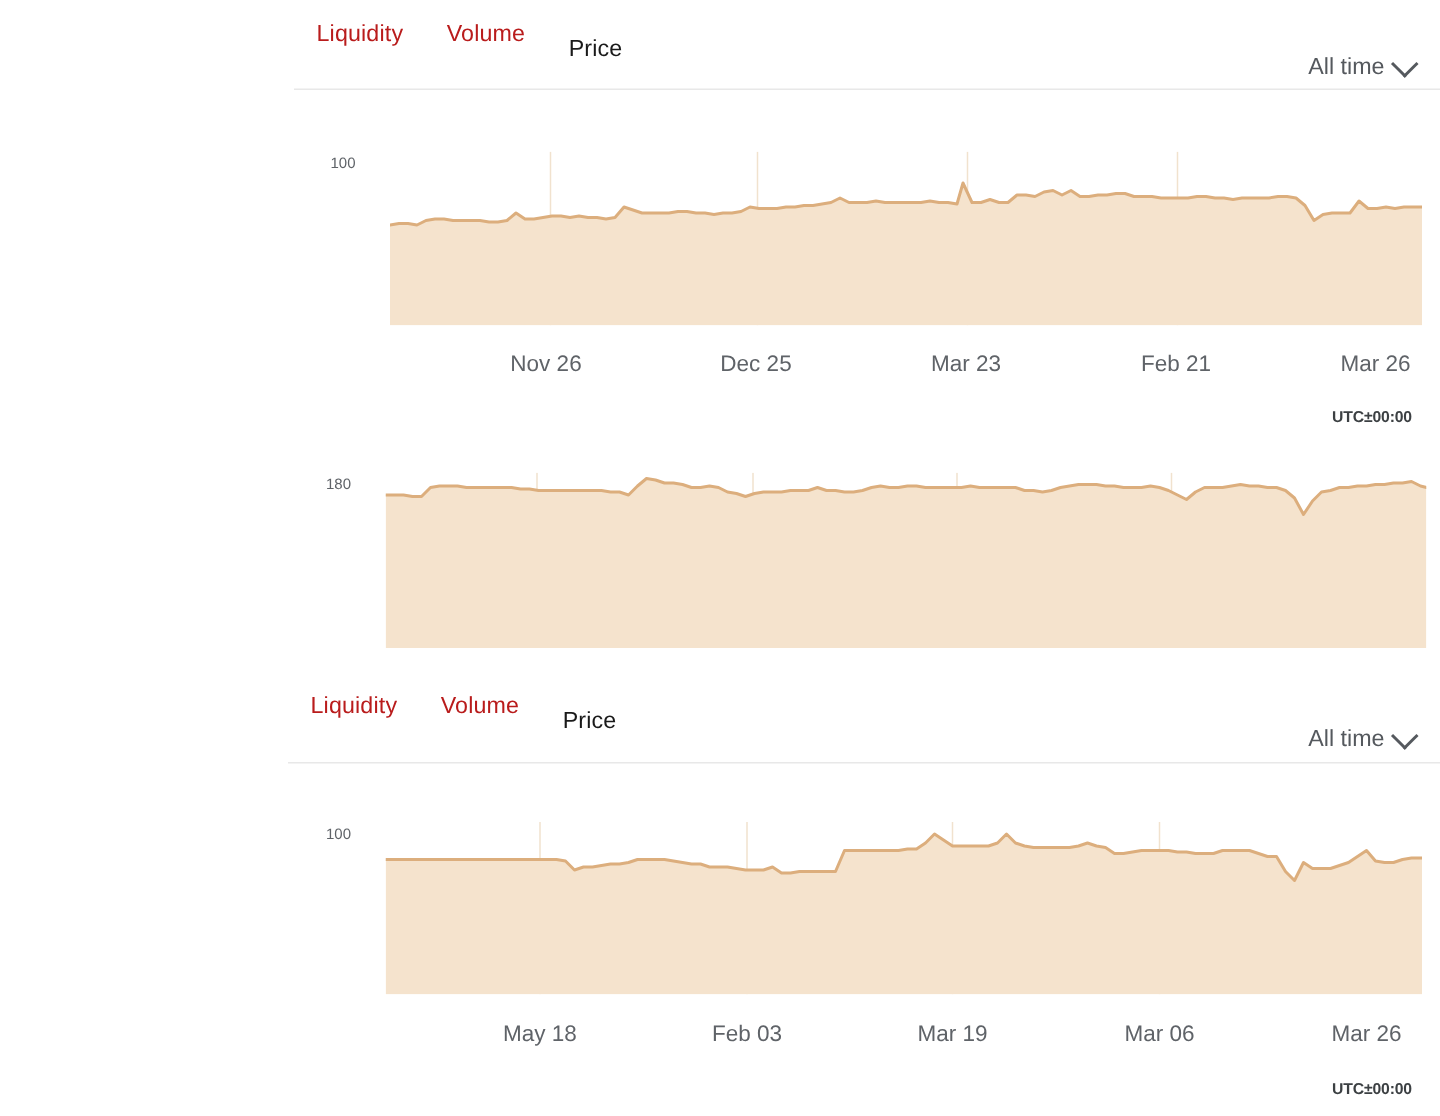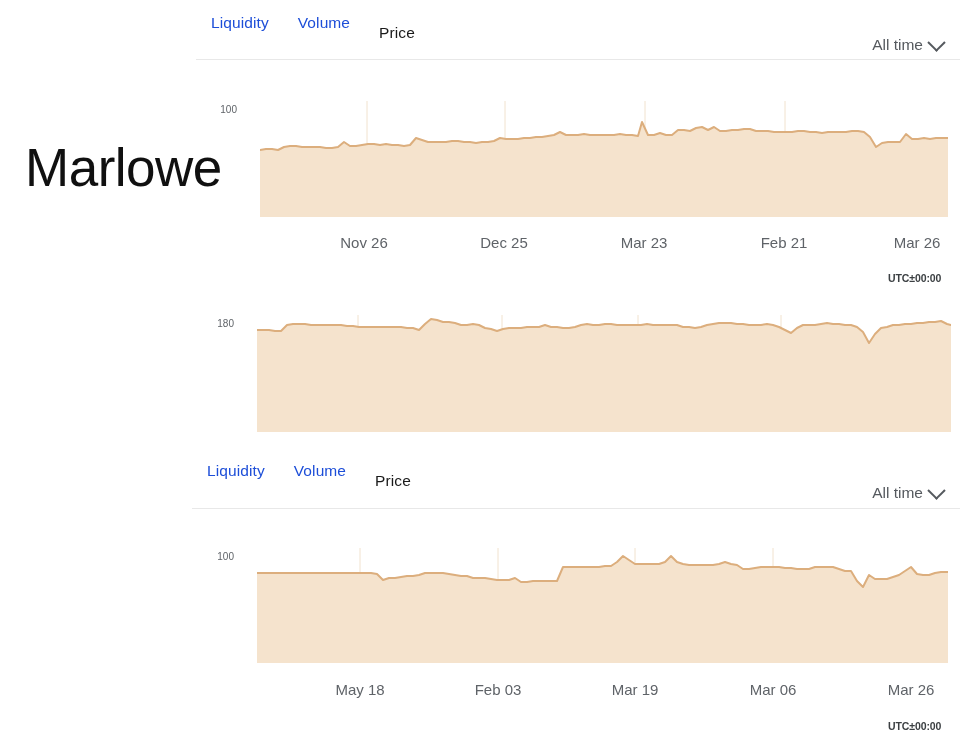--- a/index.html
+++ b/index.html
@@ -23,21 +23,21 @@
     align-items: center;
     height: 46px;
   }
   .nav-tabs {
     display: flex;
     align-items: center;
     gap: 29px;
   }
   .nav-tab {
     font-size: 15.5px;
-    color: #1d4ed8;
+    color: #b91c1c;
     letter-spacing: 0.1px;
     white-space: nowrap;
     cursor: pointer;
   }
   .nav-tab.active {
     color: #1a1a1a;
     font-weight: 400;
     margin-top: 20px;
   }
   .range-select {
@@ -117,21 +117,20 @@
     <span class="nav-tab active">Price</span>
   </div>
   <div class="range-select" style="right:8px;">
     <span>All time</span>
     <span class="chev"></span>
   </div>
 </div>
 <div class="nav-rule" style="left:196px; top:59px; width:764px;"></div>
 
 <div class="chart-block" style="left:0; top:0; width:960px; height:290px;">
-  <div class="chart-name" style="left:25px; top:141px;">Marlowe</div>
   <div class="y-label" style="left:178px; top:104px; width:59px;">100</div>
 
   <div class="plot" style="left:260px; top:101px; width:688px; height:116px;">
     <svg width="688" height="116" viewBox="0 0 688 116" preserveAspectRatio="none">
       <g>
         <line x1="107" y1="0" x2="107" y2="116" stroke="#f1e2ce" stroke-width="1"></line>
         <line x1="245" y1="0" x2="245" y2="116" stroke="#f1e2ce" stroke-width="1"></line>
         <line x1="385" y1="0" x2="385" y2="116" stroke="#f1e2ce" stroke-width="1"></line>
         <line x1="525" y1="0" x2="525" y2="116" stroke="#f1e2ce" stroke-width="1"></line>
       </g>

